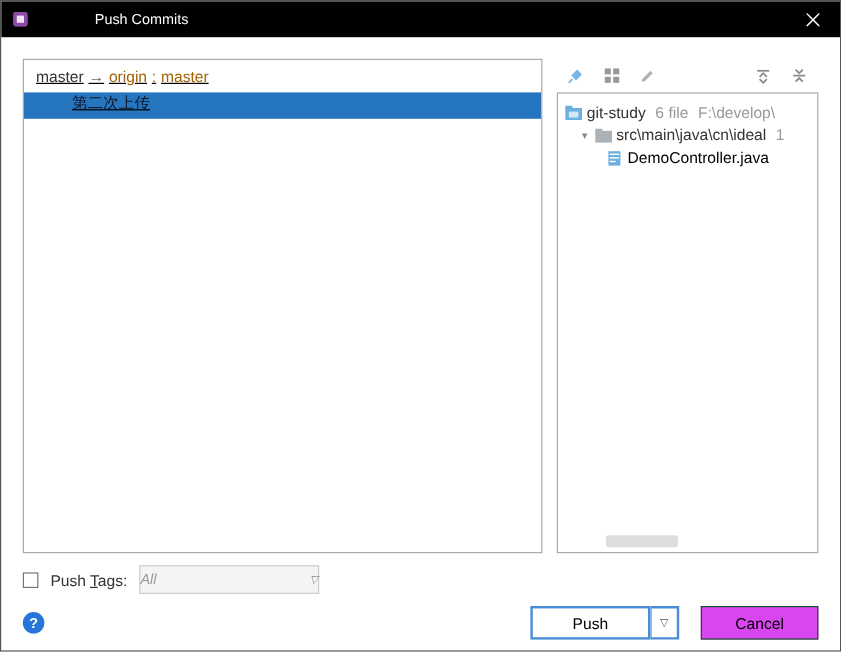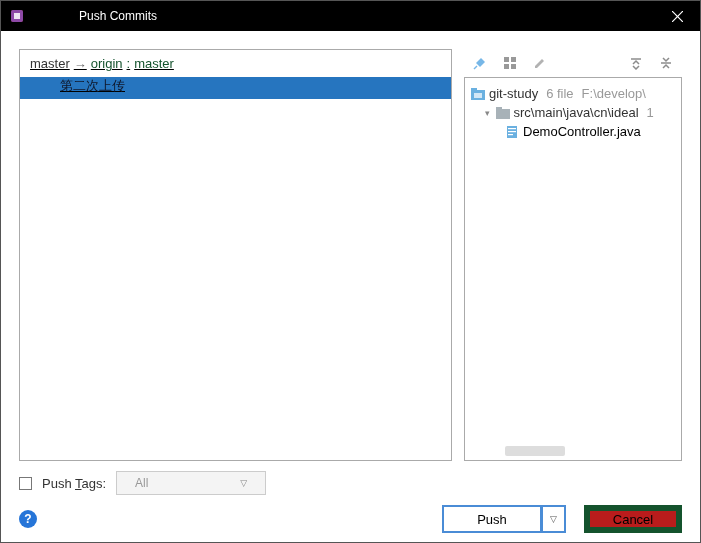--- a/index.html
+++ b/index.html
@@ -13,21 +13,21 @@
 .titlebar .close svg { stroke: #fff; }
 
 
 .content { display: flex; padding: 18px 18px 10px 18px; gap: 12px; height: 440px; }
 
 
 .left-panel { flex: 1; border: 1px solid #aaa; background: #fff; overflow: hidden; text-decoration: underline; }
 .branch-row { padding: 6px 10px; font-size: 13px; display: flex; align-items: center; gap: 4px; }
 .branch-row .local { color: #333; }
 .branch-row .arrow { color: #666; }
-.branch-row .remote { color: #14532d; }
+.branch-row .remote { color: #a16207; }
 .commit-row { background: #2675bf; color: #0f172a; padding: 0 10px 4px 40px; font-size: 13px; }
 
 
 .right-panel { width: 218px; display: flex; flex-direction: column; }
 .toolbar { height: 28px; display: flex; align-items: center; gap: 10px; padding: 0 6px; }
 .toolbar .tool { width: 20px; height: 20px; display: flex; align-items: center; justify-content: center; cursor: pointer; opacity: .75; }
 .toolbar .spacer { flex: 1; }
 .tree { border: 1px solid #aaa; flex: 1; padding: 6px 0; font-size: 13px; overflow: hidden; white-space: nowrap; position: relative; }
 .tree-row { padding: 2px 4px; display: flex; align-items: center; gap: 4px; }
 .tree-row.l1 { padding-left: 6px; }
@@ -39,29 +39,29 @@
 .tree .meta { color: #999; margin-left: 4px; }
 .tree .file-name { color: #000000; }
 .scroll-thumb { position: absolute; bottom: 4px; left: 40px; width: 60px; height: 10px; background: #ddd; border-radius: 2px; }
 
 
 .bottom { padding: 0 18px 14px 18px; }
 .tags-row { display: flex; align-items: center; gap: 10px; margin-bottom: 10px; font-size: 13px; }
 .checkbox { width: 13px; height: 13px; border: 1px solid #777; background: #fff; }
 .tags-label { color: #333; }
 .tags-label u { text-decoration: underline; }
-.tags-select { width: 150px; height: 24px; border: 1px solid #ccc; background: #f4f4f4; color: #999; padding: 0 18px; font-size: 12px; display: flex; align-items: center; justify-content: space-between; }
+.tags-select { width: 150px; height: 24px; border: 1px solid #ccc; background: #f4f4f4; color: #999; padding: 0 0; font-size: 12px; display: flex; align-items: center; justify-content: space-between; font-style: italic; }
 
 .button-row { display: flex; align-items: center; }
 .help { width: 18px; height: 18px; border-radius: 50%; background: #2675d8; color: #fff; display: flex; align-items: center; justify-content: center; font-size: 12px; font-weight: bold; }
 .button-row .spacer { flex: 1; }
 .btn { height: 28px; font-size: 13px; display: flex; align-items: center; justify-content: center; cursor: pointer; }
 .btn.push { border: 2px solid #4a8cd6; background: #fff; width: 100px; margin-right: 0; }
 .btn.push-split { border: 2px solid #4a8cd6; border-left: 1px solid #4a8cd6; background: #fff; width: 24px; margin-right: 18px; }
-.btn.cancel { border: 6px solid #14532d; background: #b91c1c; width: 98px; }
+.btn.cancel { border: 1px solid #14532d; background: #d946ef; width: 98px; }
 </style>
 </head>
 <body>
 
 <div class="titlebar">
   <span class="app-icon">
     <svg width="16" height="16" viewBox="0 0 16 16">
         <rect x="2" y="2" width="12" height="12" rx="2" fill="#d94a5a"></rect>
         <rect x="2" y="2" width="12" height="12" rx="2" fill="#5a4ad9" opacity=".6"></rect>
         <rect x="5" y="5" width="6" height="6" fill="#fff" opacity=".85"></rect>

